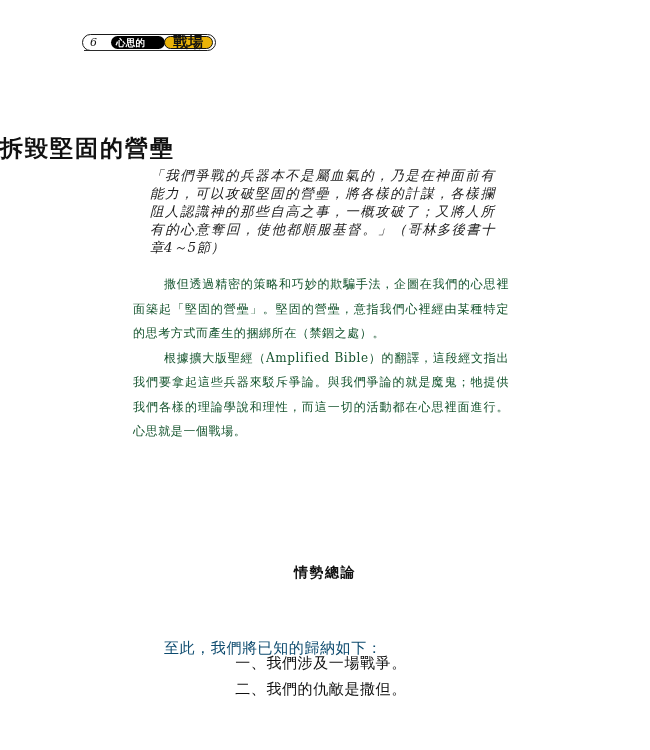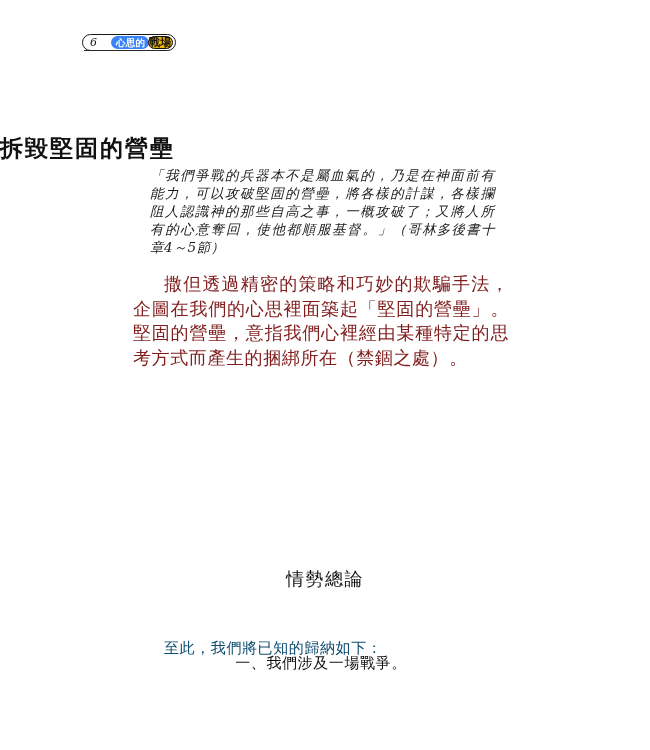--- a/index.html
+++ b/index.html
@@ -45,43 +45,43 @@
   .folio {
     font-family: "DejaVu Serif", "Liberation Serif", serif;
     font-style: italic;
     font-size: 11px;
     line-height: 1;
     padding-right: 14px;
     padding-left: 1px;
     color: #111;
   }
   .pill-dark {
-    background: #3b82f6;
+    background: #000000;
     color: #ffffff;
     border-radius: 8px;
     font-size: 9.5px;
     line-height: 1;
     letter-spacing: 0.2px;
-    padding: 3px 4px 3px 5px;
+    padding: 3px 20px 3px 5px;
     height: 13px;
     display: flex;
     align-items: center;
     box-sizing: border-box;
     font-family: "DejaVu Sans", "Liberation Sans", sans-serif;
     font-weight: bold;
   }
   .pill-light {
     background: #eab308;
     color: #111111;
     border: 1px solid #111111;
     border-radius: 8px;
-    font-size: 11px;
+    font-size: 15px;
     line-height: 1;
     letter-spacing: 0.2px;
-    padding: 2px 0;
+    padding: 2px 8px;
     height: 13px;
     display: flex;
     align-items: center;
     box-sizing: border-box;
     margin-left: -1px;
     font-family: "DejaVu Sans", "Liberation Sans", sans-serif;
     font-weight: bold;
   }
   .header-rule {
     position: absolute;
@@ -125,40 +125,40 @@
   }
 
   
   .body-col {
     position: absolute;
     left: 133px;
     top: 272px;
     width: 376px;
   }
   .para {
-    font-size: 18px;
+    font-size: 12px;
     line-height: 24.5px;
     letter-spacing: 0.6px;
     text-align: justify;
     text-justify: inter-character;
     margin: 0 0 0 0;
     text-indent: 31px;
-    color: #7f1d1d;
+    color: #14532d;
     font-family: "DejaVu Serif", "Liberation Serif", serif;
   }
 
   
   .section-heading {
     position: absolute;
     left: 0;
     top: 552px;
     width: 650px;
     text-align: center;
-    font-size: 18px;
-    font-weight: normal;
+    font-size: 14px;
+    font-weight: bold;
     letter-spacing: 1.5px;
     color: #111111;
     font-family: "DejaVu Serif", "Liberation Serif", serif;
   }
 
   .lead-line {
     position: absolute;
     left: 133px;
     top: 621px;
     width: 376px;
@@ -203,23 +203,25 @@
   <div class="header-rule"></div>
 
   <h1 class="chapter-title">拆毀堅固的營壘</h1>
 
   <div class="quote-block">
     <span>「我們爭戰的兵器本不是屬血氣的，乃是在神面前有能力，可以攻破堅固的營壘，將各樣的計謀，各樣攔阻人認識神的那些自高之事，一概攻破了；又將人所有的心意奪回，使他都順服基督。」</span><span class="quote-ref">（哥林多後書十章4～5節）</span>
   </div>
 
   <div class="body-col">
     <p class="para">撒但透過精密的策略和巧妙的欺騙手法，企圖在我們的心思裡面築起「堅固的營壘」。堅固的營壘，意指我們心裡經由某種特定的思考方式而產生的捆綁所在（禁錮之處）。</p>
+    <p class="para">根據擴大版聖經（Amplified Bible）的翻譯，這段經文指出我們要拿起這些兵器來駁斥爭論。與我們爭論的就是魔鬼；牠提供我們各樣的理論學說和理性，而這一切的活動都在心思裡面進行。心思就是一個戰場。</p>
   </div>
 
   <h2 class="section-heading">情勢總論</h2>
 
   <p class="lead-line">至此，我們將已知的歸納如下：</p>
 
   <ul class="enum-list">
     <li>一、我們涉及一場戰爭。</li>
+    <li>二、我們的仇敵是撒但。</li>
   </ul>
 
 </div>
 
 </body></html>

